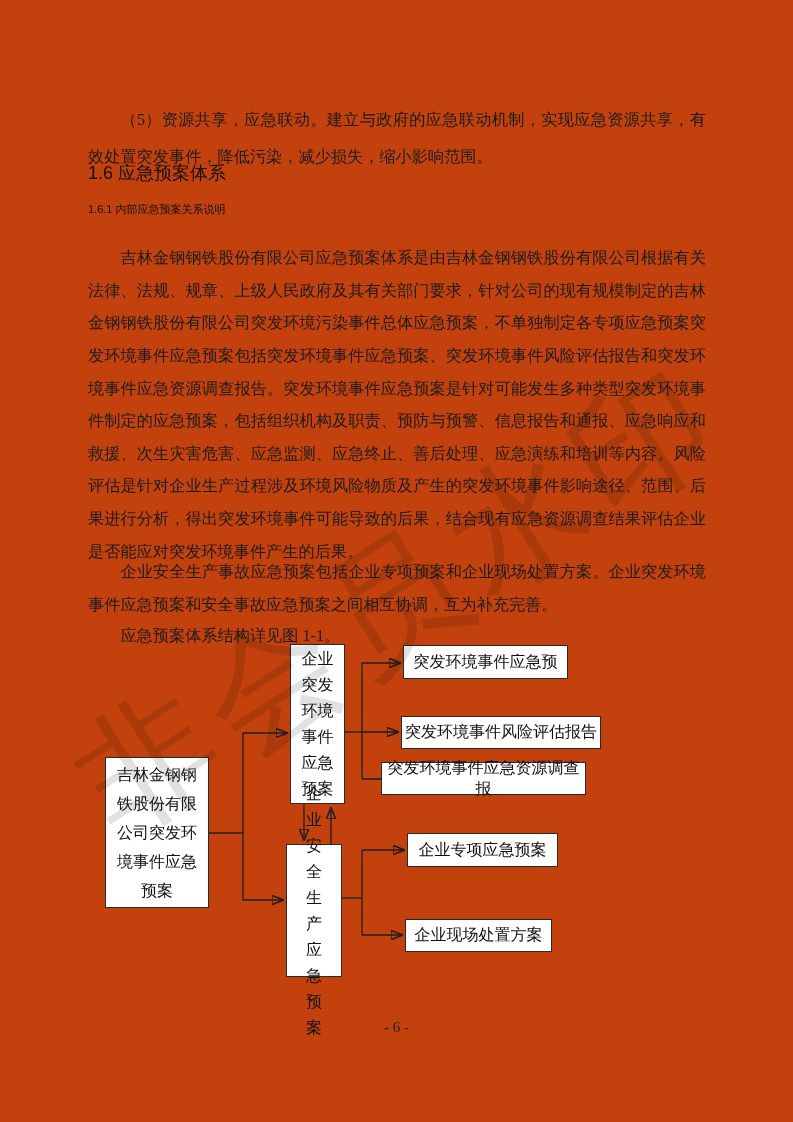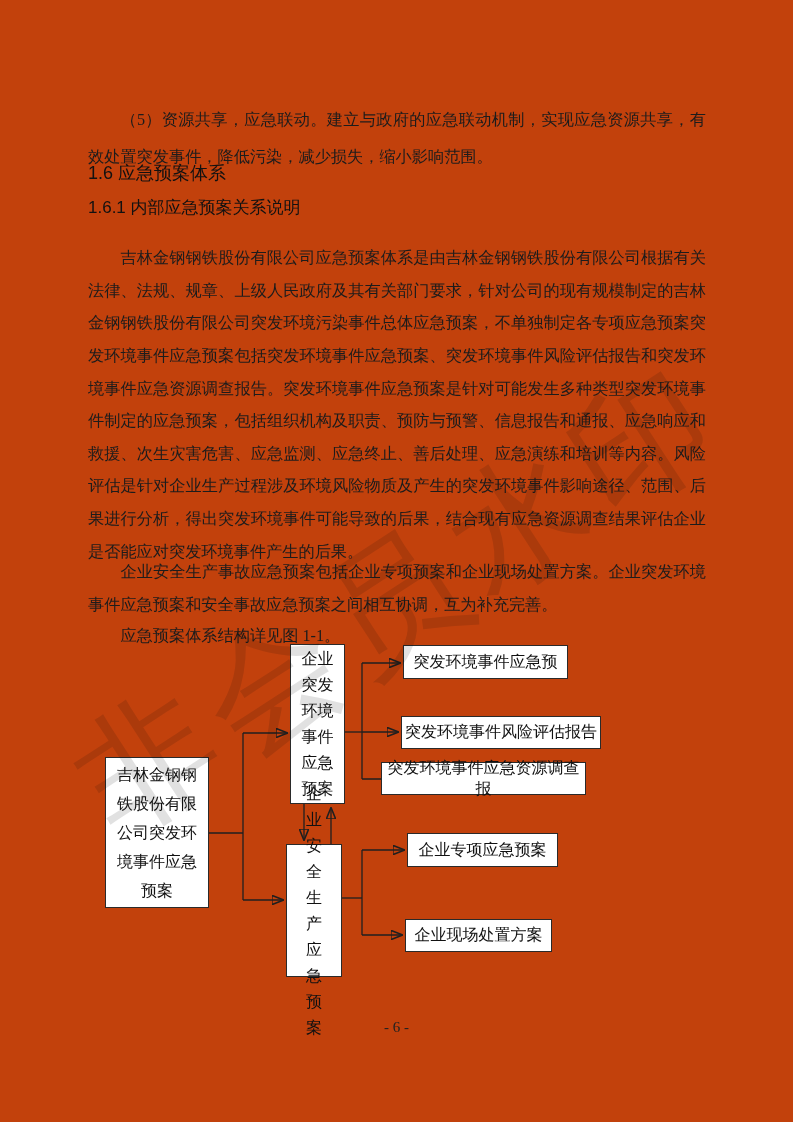--- a/index.html
+++ b/index.html
@@ -20,21 +20,21 @@
   .para-5{top:86px;line-height:36.5px;}
   .para-system{top:226px;}
   .para-safety{top:540px;}
   .para-figure{top:604px;text-align:left;}
   .heading{
     position:absolute;left:88px;z-index:2;
     font-family:"Liberation Sans","DejaVu Sans",sans-serif;
     font-weight:normal;color:#111;
   }
   .h-16{top:161px;font-size:18px;}
-  .h-161{top:196px;font-size:17px;}
+  .h-161{top:202px;font-size:11px;}
 
   
   .connector-svg{position:absolute;left:0;top:0;width:793px;height:1122px;z-index:1;}
   .connector-svg path{stroke:#1f1f1f;stroke-width:1.3;fill:none;}
   .dbox{
     position:absolute;z-index:2;
     border:1.3px solid #2a2a2a;background:#ffffff;
     display:flex;align-items:center;justify-content:center;
     text-align:center;
     font-family:"Liberation Sans","DejaVu Sans",sans-serif;

